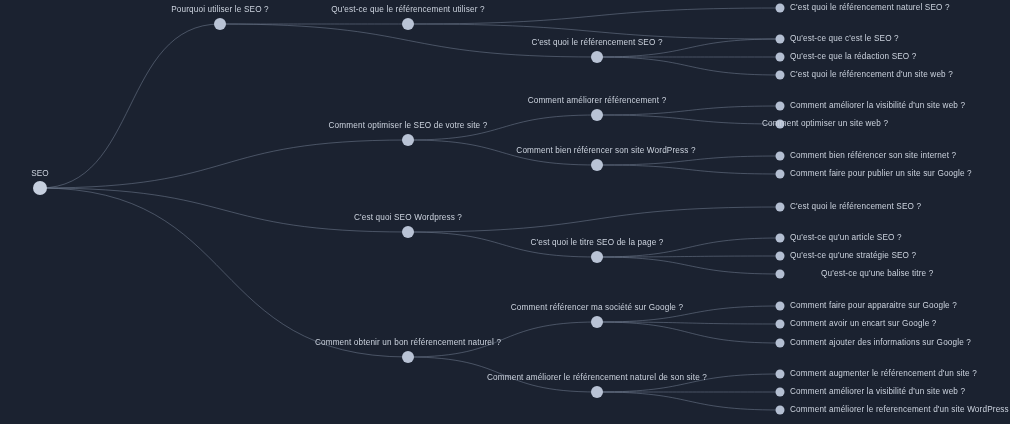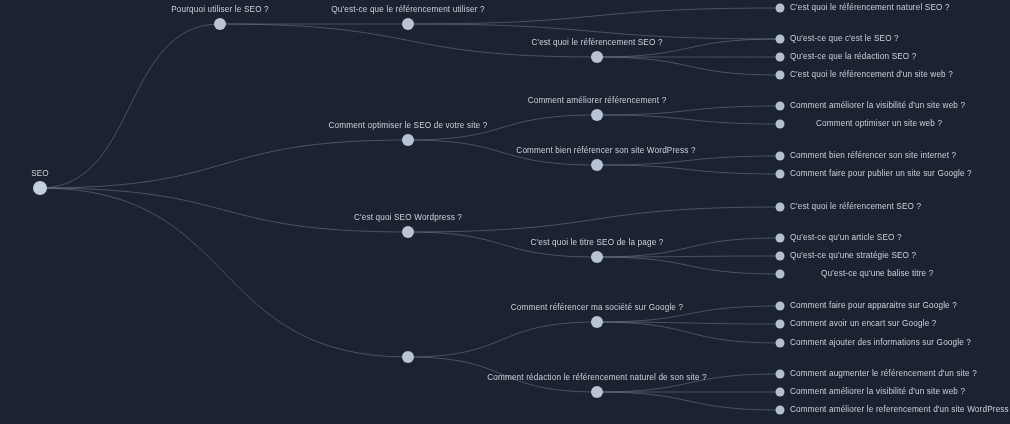--- a/index.html
+++ b/index.html
@@ -120,50 +120,51 @@
       <div class="node-label right" style="left: 790px; top: 57px;">Qu'est-ce que la rédaction SEO ?</div>
       <div class="node leaf" title="C'est quoi le référencement d'un site web ?" style="left: 780px; top: 75px;"></div>
       <div class="node-label right" style="left: 790px; top: 75px; text-align: right;">C'est quoi le référencement d'un site web ?</div>
       <div class="node level1" title="Comment optimiser le SEO de votre site ?" style="left: 408px; top: 140px;"></div>
       <div class="node-label above" style="left: 408px; top: 131px;">Comment optimiser le SEO de votre site ?</div>
       <div class="node level2" title="Comment améliorer référencement ?" style="left: 597px; top: 115px;"></div>
       <div class="node-label above" style="left: 597px; top: 106px;">Comment améliorer référencement ?</div>
       <div class="node leaf" title="Comment améliorer la visibilité d'un site web ?" style="left: 780px; top: 106px;"></div>
       <div class="node-label right" style="left: 790px; top: 106px;">Comment améliorer la visibilité d'un site web ?</div>
       <div class="node leaf" title="Comment optimiser un site web ?" style="left: 780px; top: 124px;"></div>
-      <div class="node-label right" style="left: 816px; top: 124px;">Comment optimiser un site web ?</div>
+      <div class="node-label right" style="left: 762px; top: 124px;">Comment optimiser un site web ?</div>
       <div class="node level2" title="Comment bien référencer son site WordPress ?" style="left: 597px; top: 165px;"></div>
       <div class="node-label above" style="left: 597px; top: 156px; margin-left: 9px;">Comment bien référencer son site WordPress ?</div>
       <div class="node leaf" title="Comment bien référencer son site internet ?" style="left: 780px; top: 156px;"></div>
       <div class="node-label right" style="left: 790px; top: 156px;">Comment bien référencer son site internet ?</div>
       <div class="node leaf" title="Comment faire pour publier un site sur Google ?" style="left: 780px; top: 174px;"></div>
       <div class="node-label right" style="left: 790px; top: 174px;">Comment faire pour publier un site sur Google ?</div>
       <div class="node level1" title="C'est quoi SEO Wordpress ?" style="left: 408px; top: 232px;"></div>
       <div class="node-label above" style="left: 408px; top: 223px;">C'est quoi SEO Wordpress ?</div>
       <div class="node leaf" title="C'est quoi le référencement SEO ?" style="left: 780px; top: 207px;"></div>
       <div class="node-label right" style="left: 790px; top: 207px;">C'est quoi le référencement SEO ?</div>
       <div class="node level2" title="C'est quoi le titre SEO de la page ?" style="left: 597px; top: 257px;"></div>
       <div class="node-label above" style="left: 597px; top: 248px;">C'est quoi le titre SEO de la page ?</div>
       <div class="node leaf" title="Qu'est-ce qu'un article SEO ?" style="left: 780px; top: 238px;"></div>
       <div class="node-label right" style="left: 790px; top: 238px;">Qu'est-ce qu'un article SEO ?</div>
       <div class="node leaf" title="Qu'est-ce qu'une stratégie SEO ?" style="left: 780px; top: 256px;"></div>
       <div class="node-label right" style="left: 790px; top: 256px;">Qu'est-ce qu'une stratégie SEO ?</div>
       <div class="node leaf" title="Qu'est-ce qu'une balise titre ?" style="left: 780px; top: 274px;"></div>
       <div class="node-label right" style="left: 790px; top: 274px; margin-left: 31px;">Qu'est-ce qu'une balise titre ?</div>
       <div class="node level1" title="Comment obtenir un bon référencement naturel ?" style="left: 408px; top: 357px;"></div>
+      <div class="node-label above" style="left: 408px; top: 348px;">Comment obtenir un bon référencement naturel ?</div>
       <div class="node level2" title="Comment référencer ma société sur Google ?" style="left: 597px; top: 322px;"></div>
       <div class="node-label above" style="left: 597px; top: 313px;">Comment référencer ma société sur Google ?</div>
       <div class="node leaf" title="Comment faire pour apparaitre sur Google ?" style="left: 780px; top: 306px;"></div>
       <div class="node-label right" style="left: 790px; top: 306px;">Comment faire pour apparaitre sur Google ?</div>
       <div class="node leaf" title="Comment avoir un encart sur Google ?" style="left: 780px; top: 324px;"></div>
       <div class="node-label right" style="left: 790px; top: 324px;">Comment avoir un encart sur Google ?</div>
       <div class="node leaf" title="Comment ajouter des informations sur Google ?" style="left: 780px; top: 343px;"></div>
       <div class="node-label right" style="left: 790px; top: 343px;">Comment ajouter des informations sur Google ?</div>
       <div class="node level2" title="Comment améliorer le référencement naturel de son site ?" style="left: 597px; top: 392px;"></div>
-      <div class="node-label above" style="left: 597px; top: 383px;">Comment rédaction le référencement naturel de son site ?</div>
+      <div class="node-label above" style="left: 597px; top: 383px;">Comment améliorer le référencement naturel de son site ?</div>
       <div class="node leaf" title="Comment augmenter le référencement d'un site ?" style="left: 780px; top: 374px;"></div>
       <div class="node-label right" style="left: 790px; top: 374px;">Comment augmenter le référencement d'un site ?</div>
       <div class="node leaf" title="Comment améliorer la visibilité d'un site web ?" style="left: 780px; top: 392px;"></div>
       <div class="node-label right" style="left: 790px; top: 392px;">Comment améliorer la visibilité d'un site web ?</div>
       <div class="node leaf" title="Comment améliorer le referencement d'un site WordPress ?" style="left: 780px; top: 410px;"></div>
       <div class="node-label right" style="left: 790px; top: 410px;">Comment améliorer le referencement d'un site WordPress ?</div>
     </div>
 </div>
 
 </body></html>

